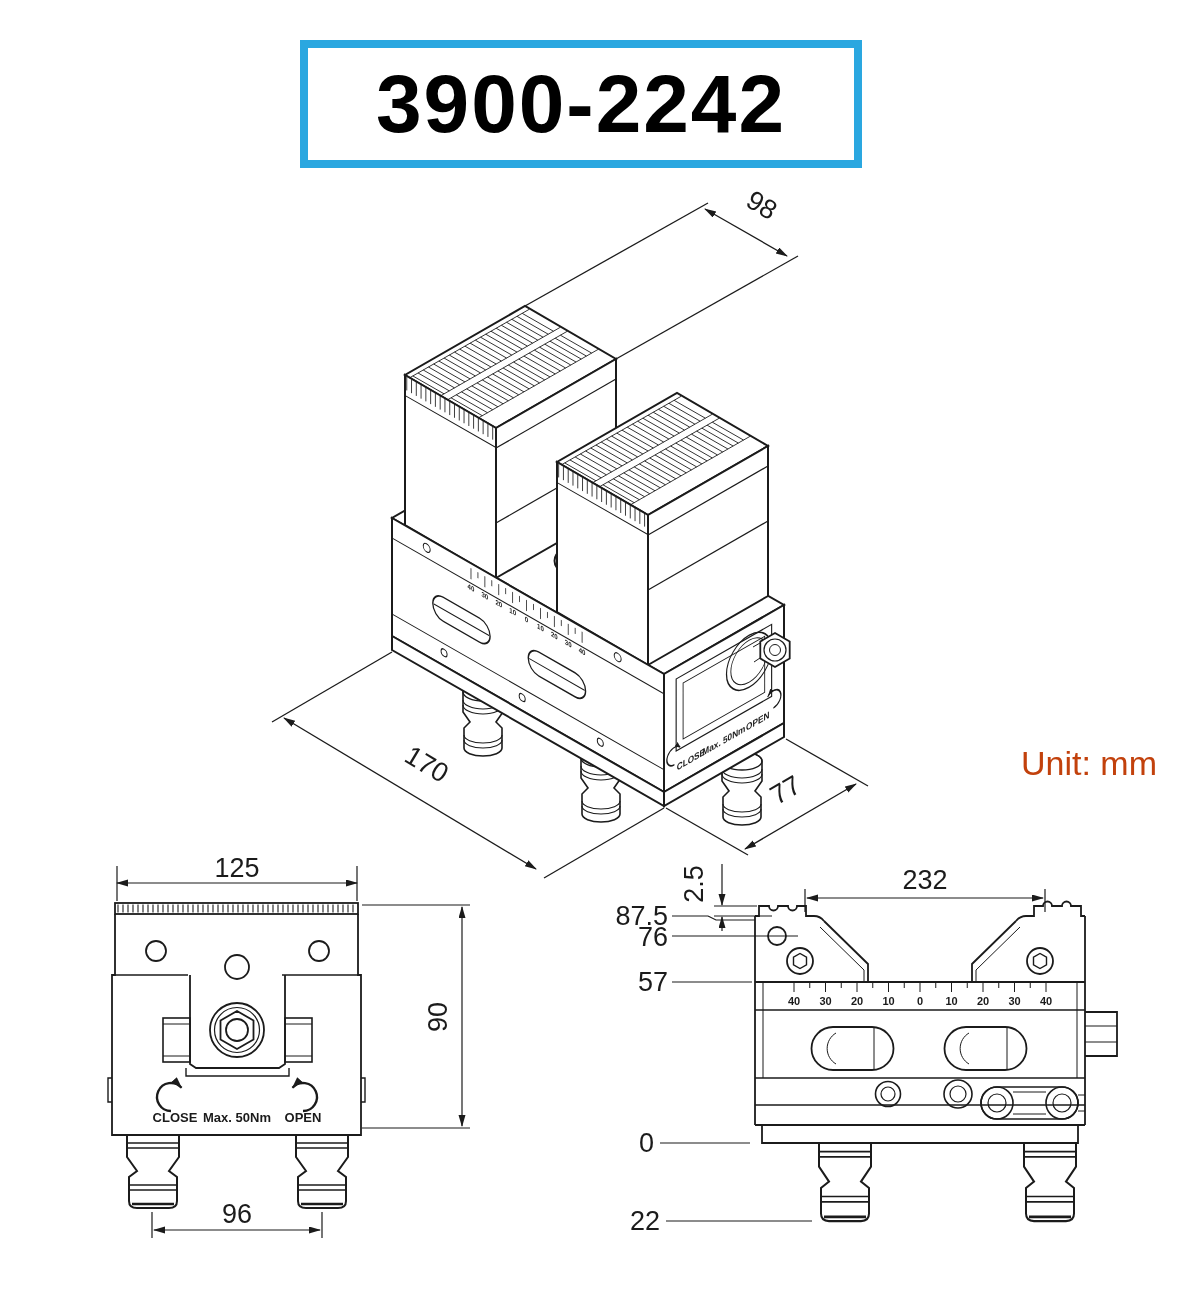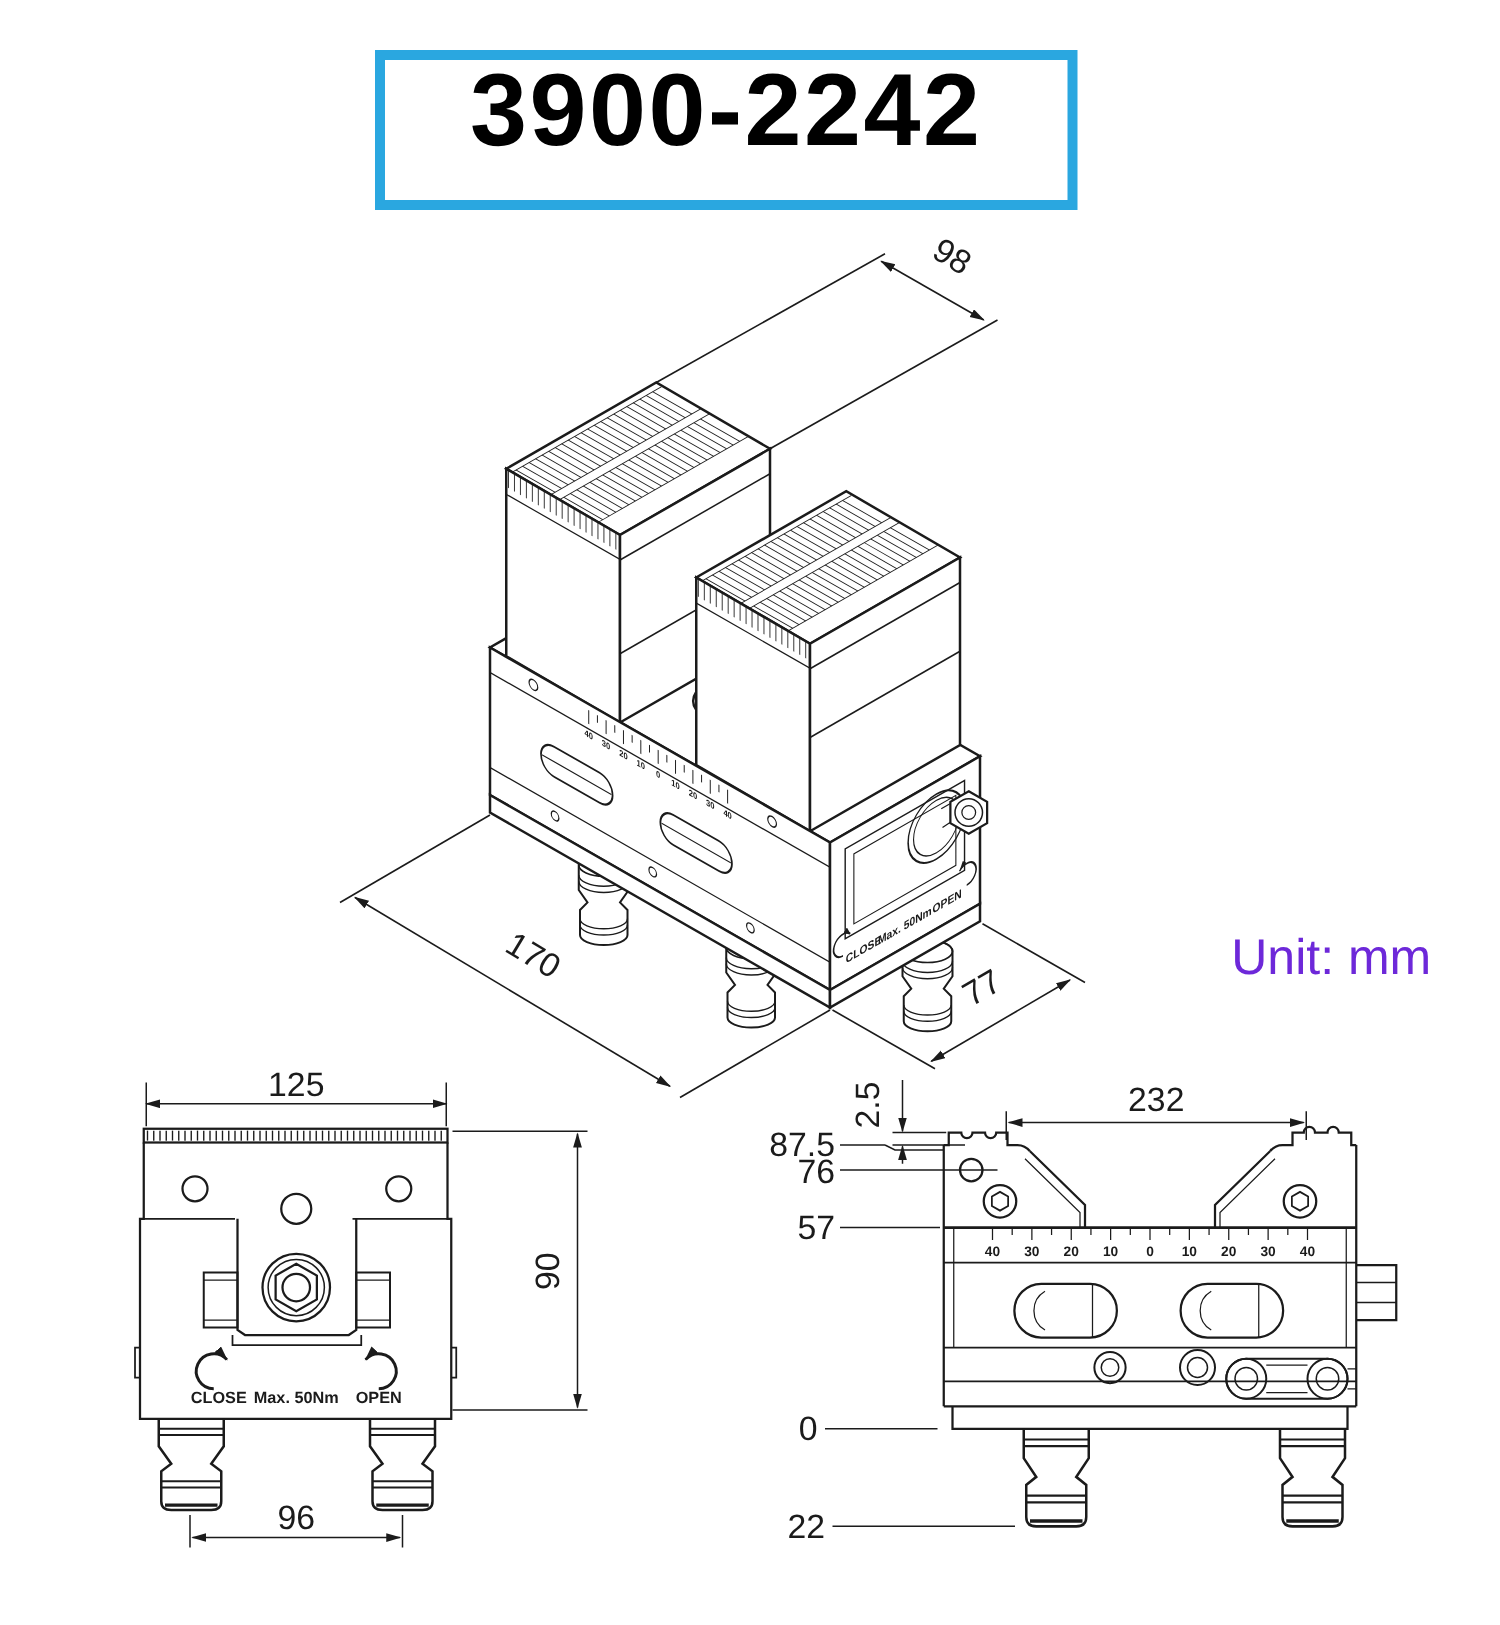--- a/index.html
+++ b/index.html
@@ -1,21 +1,21 @@
 <!DOCTYPE html>
 <html><head>
 <meta charset="utf-8">
 <style>
   html,body{margin:0;padding:0;background:#ffffff;}
   .stage{position:relative;width:1200px;height:1300px;background:#ffffff;overflow:hidden;
          font-family:"Liberation Sans", sans-serif;}
   .title-box{position:absolute;left:300px;top:40px;width:546px;height:112px;
-             border:8px solid #2AA7E0;display:flex;justify-content:center;}
+             border:8px solid #2AA7E0;display:flex;align-items:center;justify-content:center;}
   .title-box span{font-size:82px;font-weight:bold;color:#000;letter-spacing:2px;line-height:1;}
-  .unit-label{position:absolute;left:985px;top:744px;font-size:40px;color:#6d28d9;}
+  .unit-label{position:absolute;left:1021px;top:744px;font-size:34px;color:#c2410c;}
   svg{position:absolute;left:0;top:0;}
   svg text{font-family:"Liberation Sans", sans-serif;fill:#1B1B1B;}
   .ln{stroke:#1B1B1B;fill:none;}
   .face{stroke:#1B1B1B;fill:#ffffff;}
   .dimt{font-size:27px;}
   .tiny{font-size:9.5px;font-weight:bold;}
   .scl{font-size:11px;font-weight:bold;}
   .iscl{font-size:7px;font-weight:bold;}
   .lbl{font-size:13px;font-weight:bold;}
 </style>

